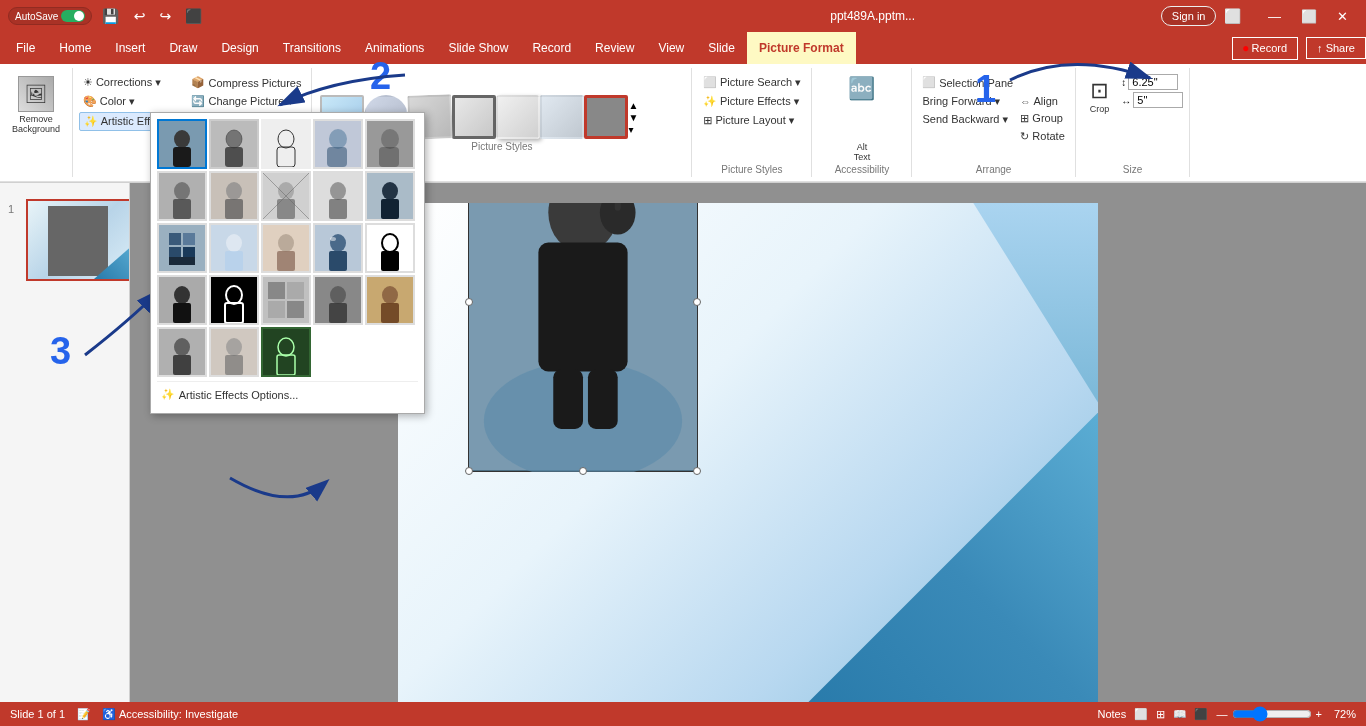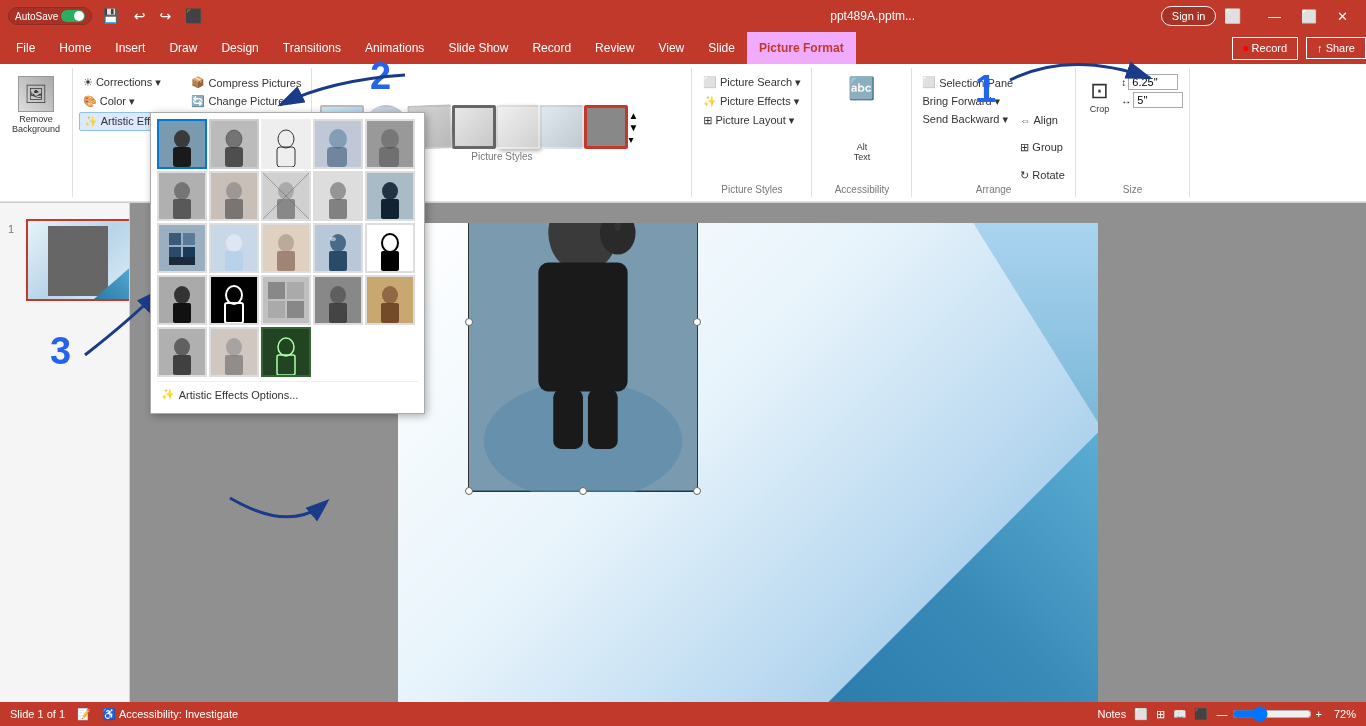--- a/index.html
+++ b/index.html
@@ -66,21 +66,21 @@
     .ribbon-tab {
       padding: 6px 12px;
       color: white;
       cursor: pointer;
       font-size: 12px;
       height: 100%;
       display: flex;
       align-items: center;
     }
     .ribbon-tab.active {
-      background: #f0abfc;
+      background: #fef9c3;
       color: #c0392b;
       font-weight: 600;
     }
     .ribbon-tab.record-tab {
       background: #c0392b;
       border: 1px solid white;
       color: white;
       margin-left: 4px;
     }
     .ribbon-tab.share-tab {
@@ -493,21 +493,21 @@
         </div>
         <div style="display:flex;gap:4px;">
           <div style="display:flex;flex-direction:column;gap:1px;">
             <div class="ribbon-btn-small">
               <span>Bring Forward ▾</span>
             </div>
             <div class="ribbon-btn-small">
               <span>Send Backward ▾</span>
             </div>
           </div>
-          <div style="display:flex;flex-direction:column;gap:11px;margin-top:19px;">
+          <div style="display:flex;flex-direction:column;gap:1px;">
             <div class="ribbon-btn-small">
               <span>⇔ Align</span>
             </div>
             <div class="ribbon-btn-small">
               <span>⊞ Group</span>
             </div>
             <div class="ribbon-btn-small">
               <span>↻ Rotate</span>
             </div>
           </div>

